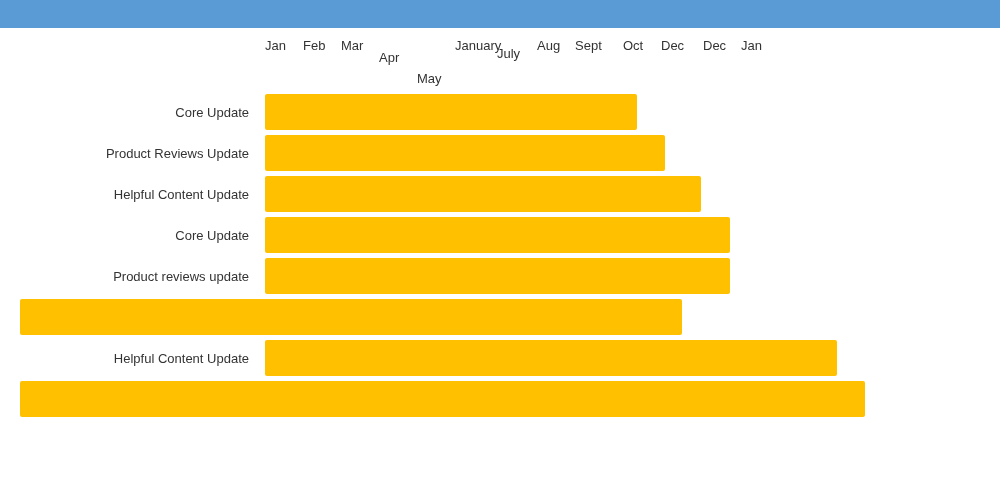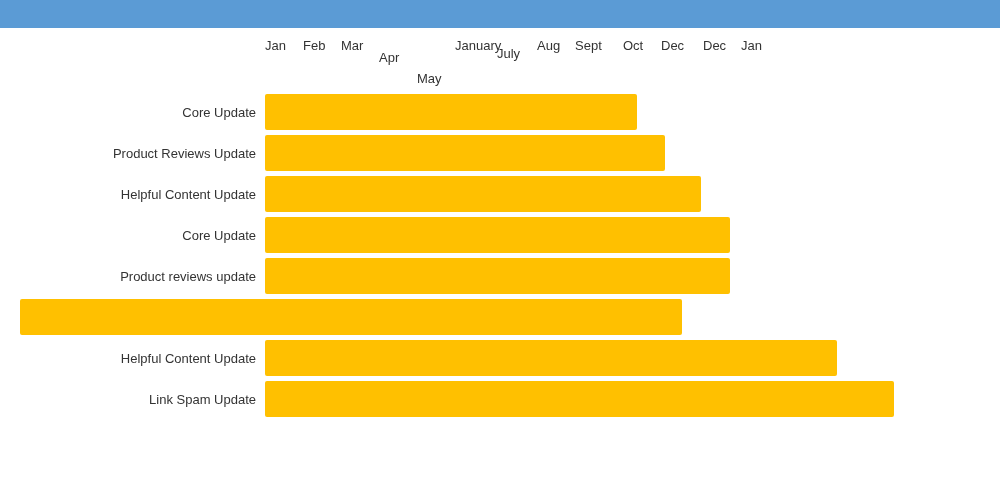--- a/index.html
+++ b/index.html
@@ -39,21 +39,21 @@
       gap: 5px;
     }
     .bar-row {
       display: flex;
       align-items: center;
       height: 36px;
     }
     .bar-label {
       width: 245px;
       text-align: right;
-      padding-right: 9px;
+      padding-right: 16px;
       font-size: 13px;
       color: #333;
       flex-shrink: 0;
     }
     .bar-wrapper {
       flex: 1;
       height: 100%;
       position: relative;
     }
     .bar {
@@ -124,19 +124,18 @@
           <div class="bar" style="width: 69%;"></div>
         </div>
       </div>
       <div class="bar-row">
         <div class="bar-label">Helpful Content Update</div>
         <div class="bar-wrapper">
           <div class="bar" style="width: 80%;"></div>
         </div>
       </div>
       <div class="bar-row">
-        <div class="bar-label">Link Spam Update</div>
         <div class="bar-wrapper">
           <div class="bar" style="width: 88%;"></div>
         </div>
       </div>
     </div>
 </div>
 
 </body></html>

